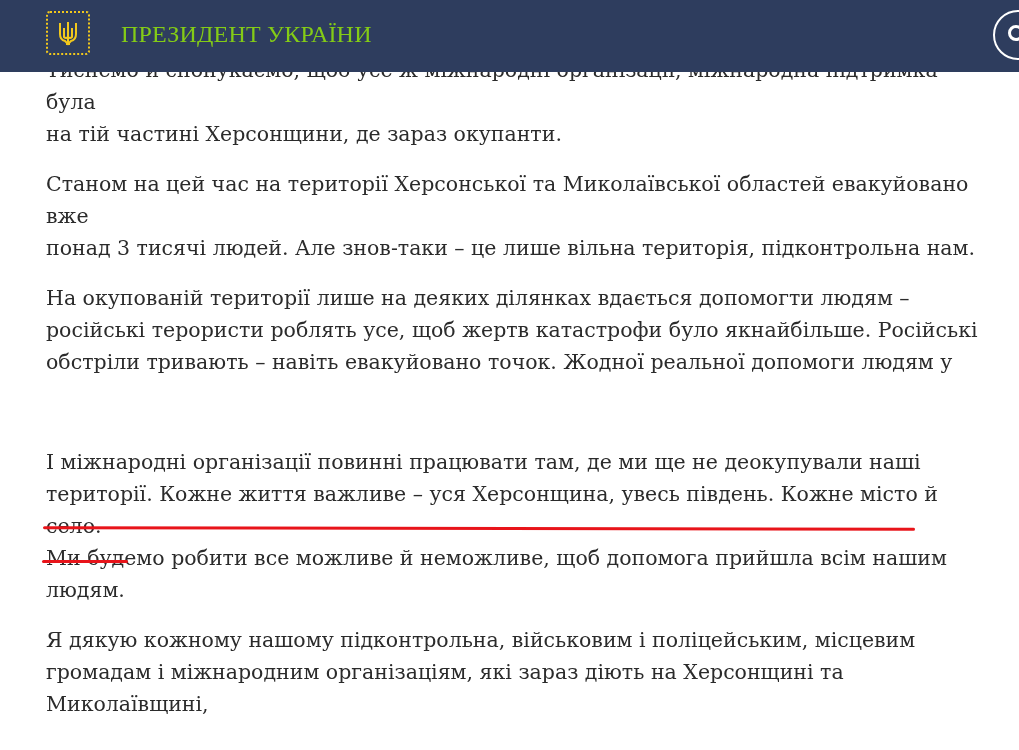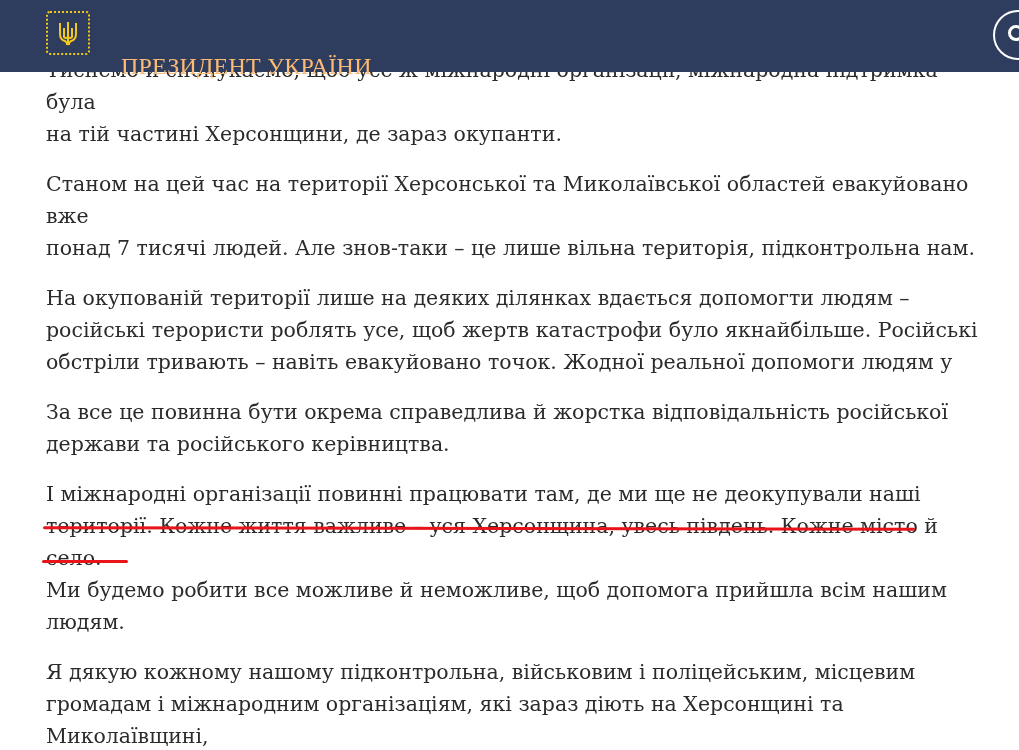--- a/index.html
+++ b/index.html
@@ -16,23 +16,22 @@
   .logo {
     position: absolute; left: 46px; top: 11px; width: 44px; height: 44px;
     box-sizing: border-box;
     border: 2px dotted #f2c81c;
     border-radius: 4px;
   }
   .logo svg { position: absolute; left: 9px; top: 7px; }
   .site-title {
     position: absolute; left: 121px; top: 20px;
     font-family: "Liberation Serif", "DejaVu Serif", serif;
-    font-size: 24px; color: #fdba74; letter-spacing: 0.2px;
+    font-size: 24px; color: #84cc16; letter-spacing: 0.2px;
     line-height: 28px;
-    margin-top: 32px;
   }
   .search-btn {
     position: absolute; left: 993px; top: 10px; width: 50px; height: 50px;
     box-sizing: border-box; border: 2px solid #ffffff; border-radius: 50%;
   }
   .search-btn .glass {
     position: absolute; left: 13px; top: 13px; width: 16px; height: 16px;
     border: 3px solid #ffffff; border-radius: 50%; box-sizing: border-box;
   }
   .article {
@@ -65,30 +64,29 @@
   </div>
 </div>
 
 <div class="article">
   <p>
     <span>Тиснемо й спонукаємо, щоб усе ж міжнародні організації, міжнародна підтримка була</span><br>
     <span>на тій частині Херсонщини, де зараз окупанти.</span>
   </p>
   <p>
     <span>Станом на цей час на території Херсонської та Миколаївської областей евакуйовано вже</span><br>
-    <span>понад 7 тисячі людей. Але знов-таки – це лише вільна територія, підконтрольна нам.</span>
+    <span>понад 3 тисячі людей. Але знов-таки – це лише вільна територія, підконтрольна нам.</span>
   </p>
   <p>
     <span>На окупованій території лише на деяких ділянках вдається допомогти людям –</span><br>
     <span>російські терористи роблять усе, щоб жертв катастрофи було якнайбільше. Російські</span><br>
     <span>обстріли тривають – навіть евакуйовано точок. Жодної реальної допомоги людям у</span><br>
   </p>
   <p>
-    <span>За все це повинна бути окрема справедлива й жорстка відповідальність російської</span><br>
-    <span>держави та російського керівництва.</span>
+    <br>
   </p>
   <p>
     <span>І міжнародні організації повинні працювати там, де ми ще не деокупували наші</span><br>
     <span>території. Кожне життя важливе – уся Херсонщина, увесь південь. Кожне місто й село.</span><br>
     <span class="hl">Ми будемо робити все можливе й неможливе, щоб допомога прийшла всім нашим</span><br>
     <span class="hl">людям.</span>
   </p>
   <p>
     <span>Я дякую кожному нашому підконтрольна, військовим і поліцейським, місцевим</span><br>
     <span>громадам і міжнародним організаціям, які зараз діють на Херсонщині та Миколаївщині,</span><br>

